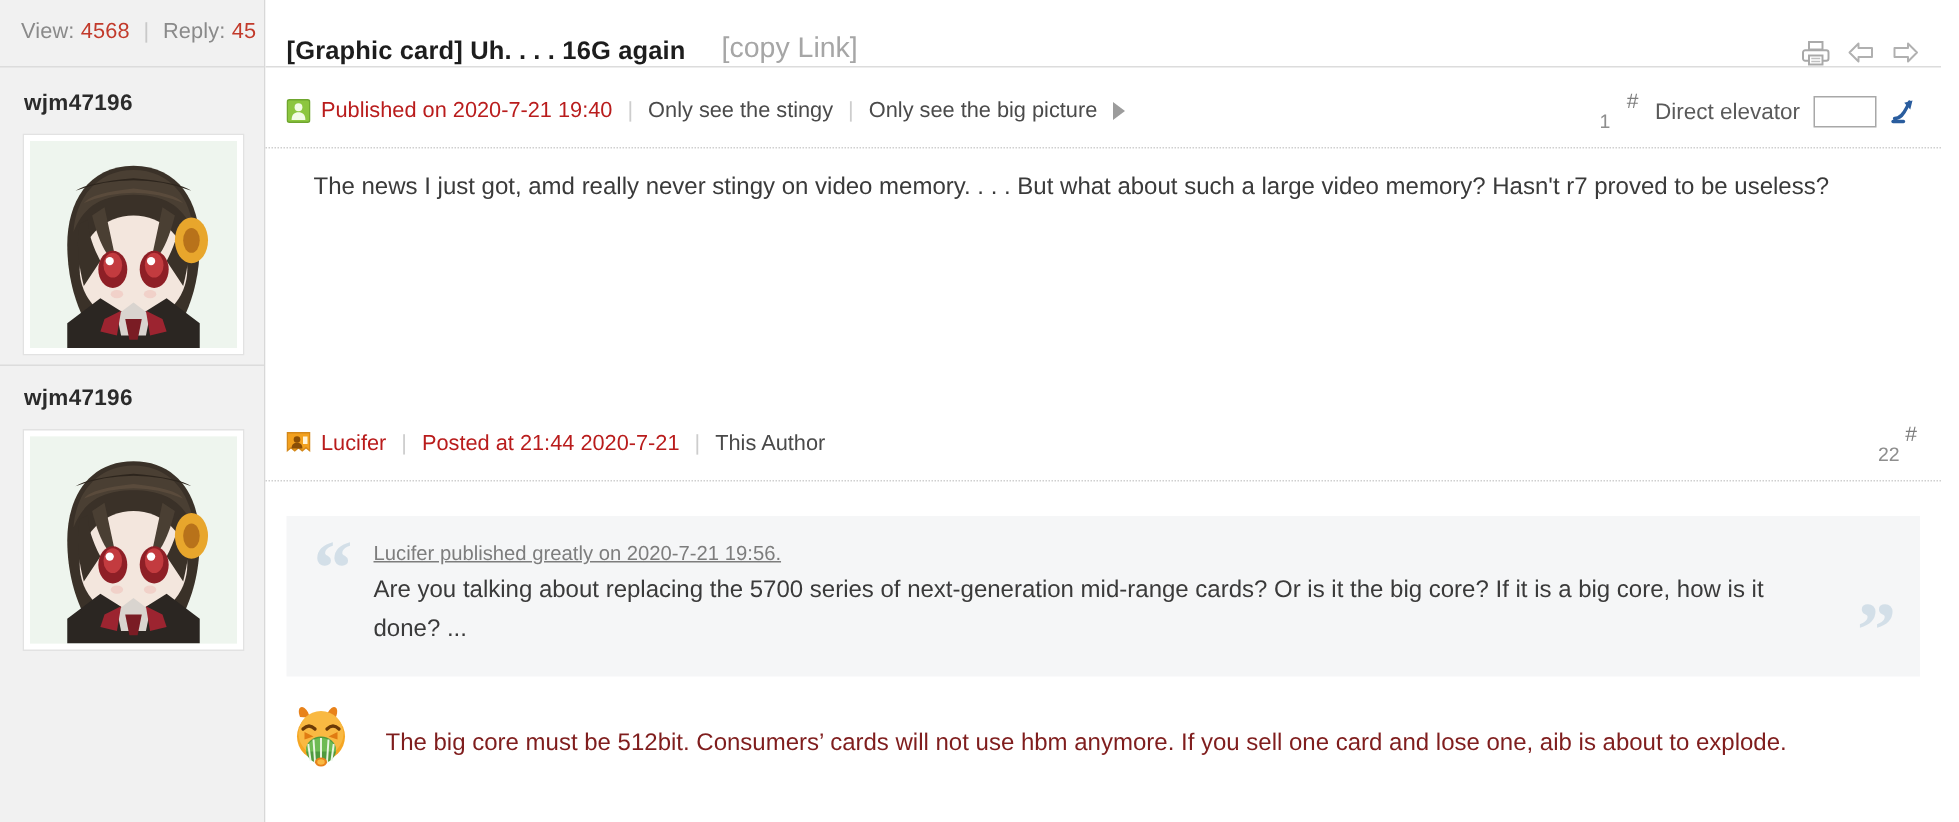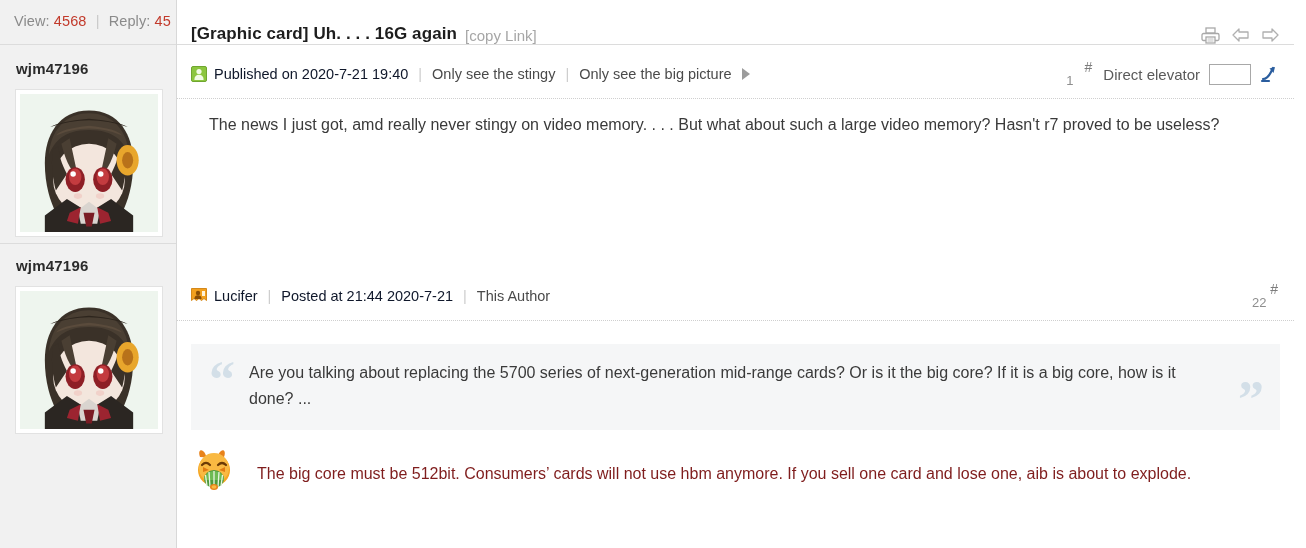--- a/index.html
+++ b/index.html
@@ -99,23 +99,23 @@
     align-items: flex-end;
     padding: 0 14px 0 14px;
   }
   .thread-title {
     font-size: 17px;
     font-weight: bold;
     color: #1d1d1d;
     letter-spacing: 0.1px;
   }
   .copy-link {
-    font-size: 15px;
+    font-size: 19px;
     color: #a6a6a6;
-    margin-left: 8px;
+    margin-left: 24px;
     font-weight: normal;
   }
   .title-actions {
     margin-left: auto;
     display: flex;
     align-items: center;
     gap: 11px;
   }
   .title-actions svg { display: block; }
 
@@ -125,21 +125,21 @@
     display: flex;
     align-items: center;
     padding: 14px 14px 9px 14px;
     font-size: 14.5px;
     color: #555555;
     border-bottom: 1px dotted #cfcfcf;
     position: relative;
   }
   .meta-icon { margin-right: 7px; display: flex; align-items: center; }
   .meta-icon svg { display: block; }
-  .meta-text { color: #0f172a; }
+  .meta-text { color: #b91c1c; }
   .meta-link { color: #4a4a4a; cursor: pointer; }
   .meta-divider {
     color: #cdcdcd;
     padding: 0 10px;
   }
   .tri-right {
     width: 0; height: 0;
     border-left: 8px solid #9c9c9c;
     border-top: 6px solid transparent;
     border-bottom: 6px solid transparent;
@@ -410,20 +410,21 @@
           <span class="floor-mark">
             <span class="floor-hash">#</span>
             <span class="floor-num">22</span>
           </span>
         </span>
       </div>
 
       <div class="quote-wrap">
         <span class="quote-open">“</span>
         <span class="quote-close">”</span>
+        <div><span class="quote-author">Lucifer published greatly on 2020-7-21 19:56.</span></div>
         <div class="quote-text">Are you talking about replacing the 5700 series of next-generation mid-range cards? Or is it the big core? If it is a big core, how is it done? ...</div>
       </div>
 
       <div class="reply-body">
         <span class="emoji-inline">
           <svg width="46" height="46" viewBox="0 0 46 46">
             <path d="M9 10 C7 5 9 2 12 4 C14 5.5 15 8 15.5 10.5 Z" fill="#e8821a"></path>
             <path d="M33 10 C35 5 33 2 30 4 C28 5.5 27 8 26.5 10.5 Z" fill="#e8821a"></path>
             <circle cx="23" cy="23" r="16" fill="#f5a623"></circle>
             <circle cx="23" cy="21" r="15" fill="#f9b942"></circle>

